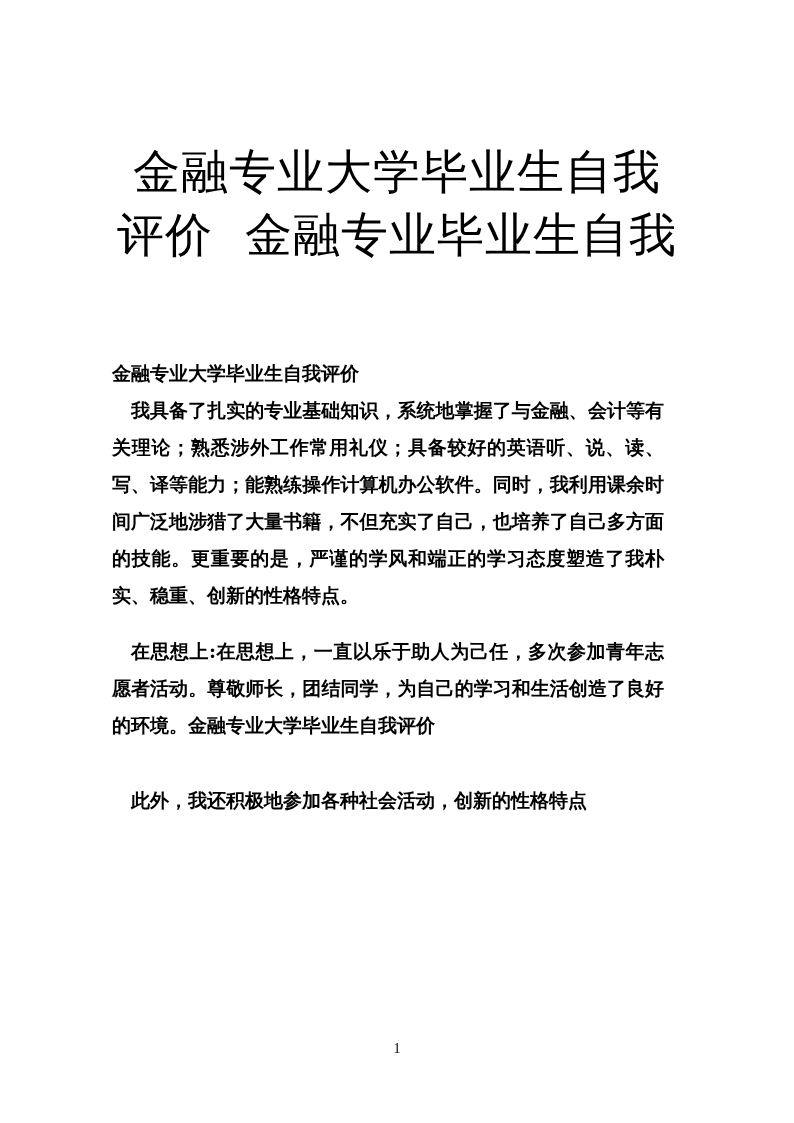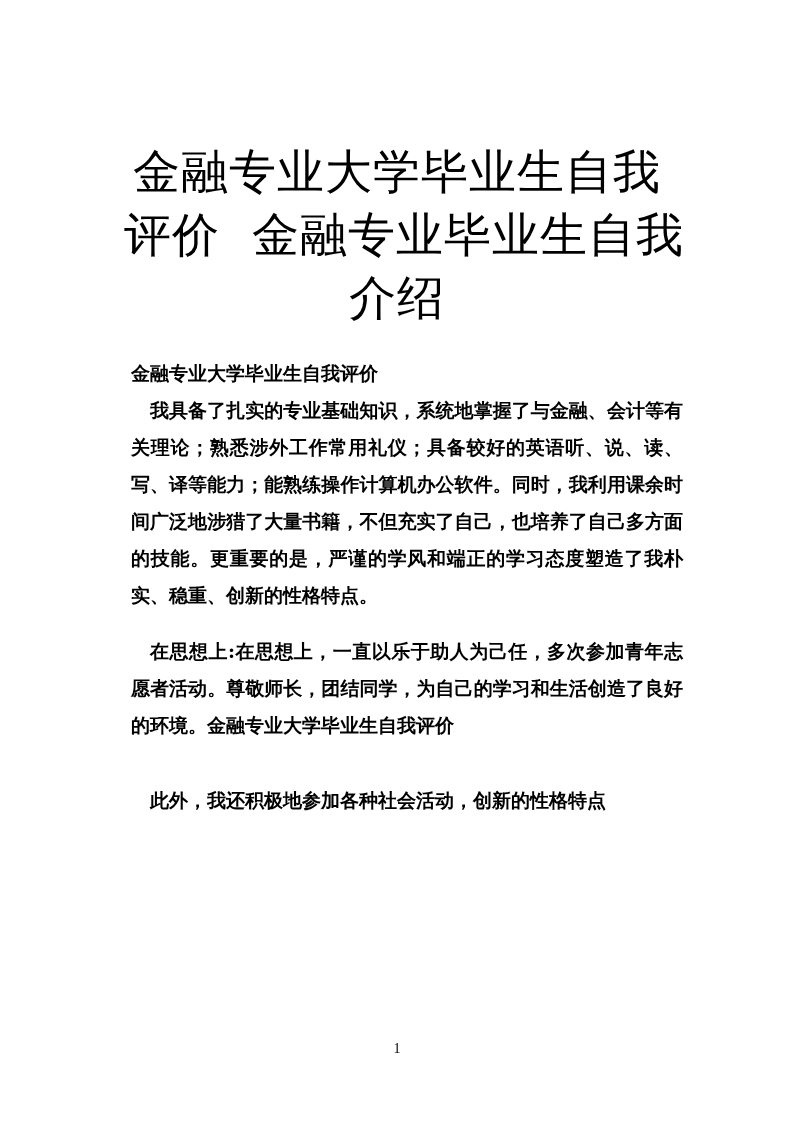--- a/index.html
+++ b/index.html
@@ -2,36 +2,35 @@
 <html><head>
 <meta charset="utf-8">
 <style>
   html, body { margin: 0; padding: 0; background: #ffffff; }
   body { width: 794px; height: 1123px; position: relative; overflow: hidden;
          font-family: "DejaVu Serif", "Liberation Serif", serif; color: #000; }
   .page { position: absolute; left: 0; top: 0; width: 784px; height: 1123px; }
   .title { position: absolute; left: 110px; width: 574px; top: 140px;
            text-align: center; font-size: 47px; line-height: 63px; font-weight: normal;
            letter-spacing: 1px; margin: 0; }
-  .body-text { position: absolute; left: 131px; width: 552px; top: 355px;
+  .body-text { position: absolute; left: 112px; width: 552px; top: 355px;
                font-size: 19px; line-height: 37px; font-weight: bold; }
   .subheading { margin: 0; font-size: 19px; line-height: 37px; font-weight: bold; }
   .para { margin: 0 0 19px 0; text-indent: 19px; text-align: justify; }
   .para.last-before-gap { margin-bottom: 38px; }
   .page-number { position: absolute; top: 1041px; left: 0; width: 794px; text-align: center;
                  font-size: 14px; font-family: "Liberation Serif", serif; }
 </style>
 </head>
 <body>
 
 <div class="page">
   <h1 class="title">
     <div>金融专业大学毕业生自我</div>
-    <div style="white-space:pre;text-align:right;">评价  金融专业毕业生自我</div>
-    <div>介绍</div>
+    <div style="white-space:pre;">评价  金融专业毕业生自我</div>
   </h1>
 
   <div class="body-text">
     <p class="subheading">金融专业大学毕业生自我评价</p>
     <p class="para">我具备了扎实的专业基础知识，系统地掌握了与金融、会计等有关理论；熟悉涉外工作常用礼仪；具备较好的英语听、说、读、写、译等能力；能熟练操作计算机办公软件。同时，我利用课余时间广泛地涉猎了大量书籍，不但充实了自己，也培养了自己多方面的技能。更重要的是，严谨的学风和端正的学习态度塑造了我朴实、稳重、创新的性格特点。</p>
     <p class="para last-before-gap">在思想上:在思想上，一直以乐于助人为己任，多次参加青年志愿者活动。尊敬师长，团结同学，为自己的学习和生活创造了良好的环境。金融专业大学毕业生自我评价</p>
     <p class="para">此外，我还积极地参加各种社会活动，创新的性格特点</p>
   </div>
 
   <div class="page-number">1</div>

